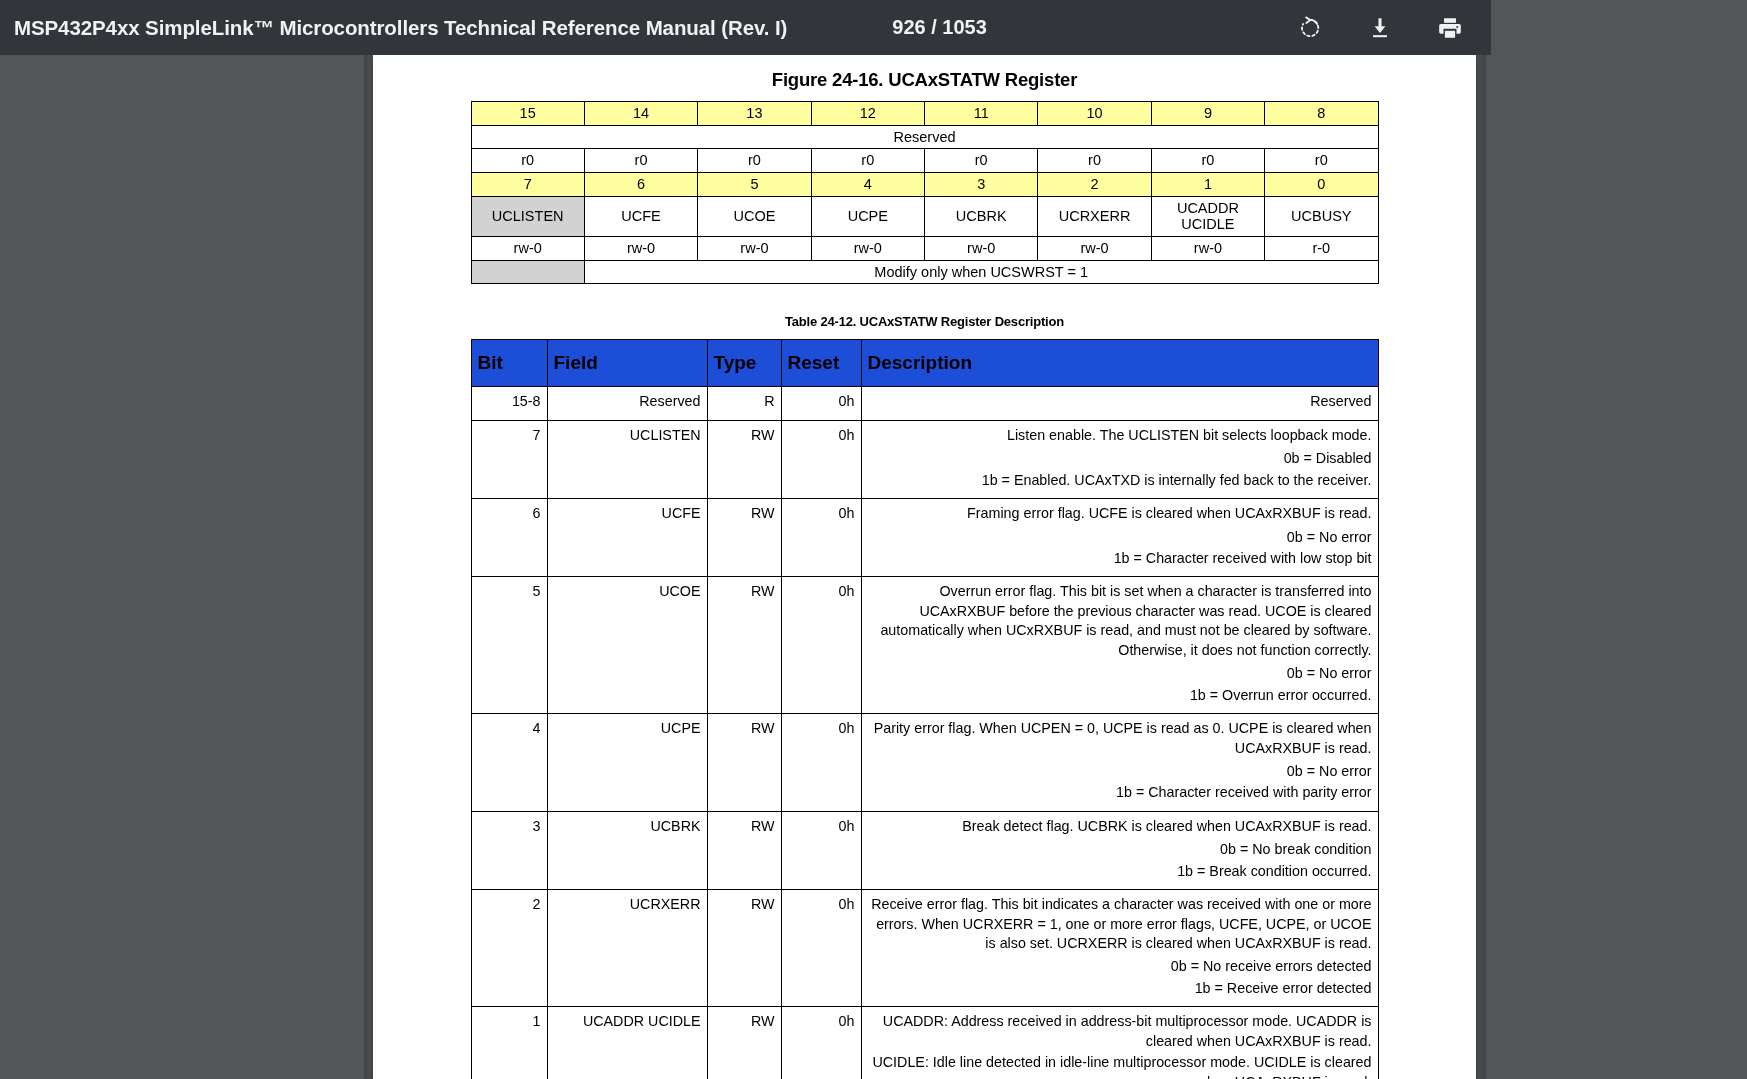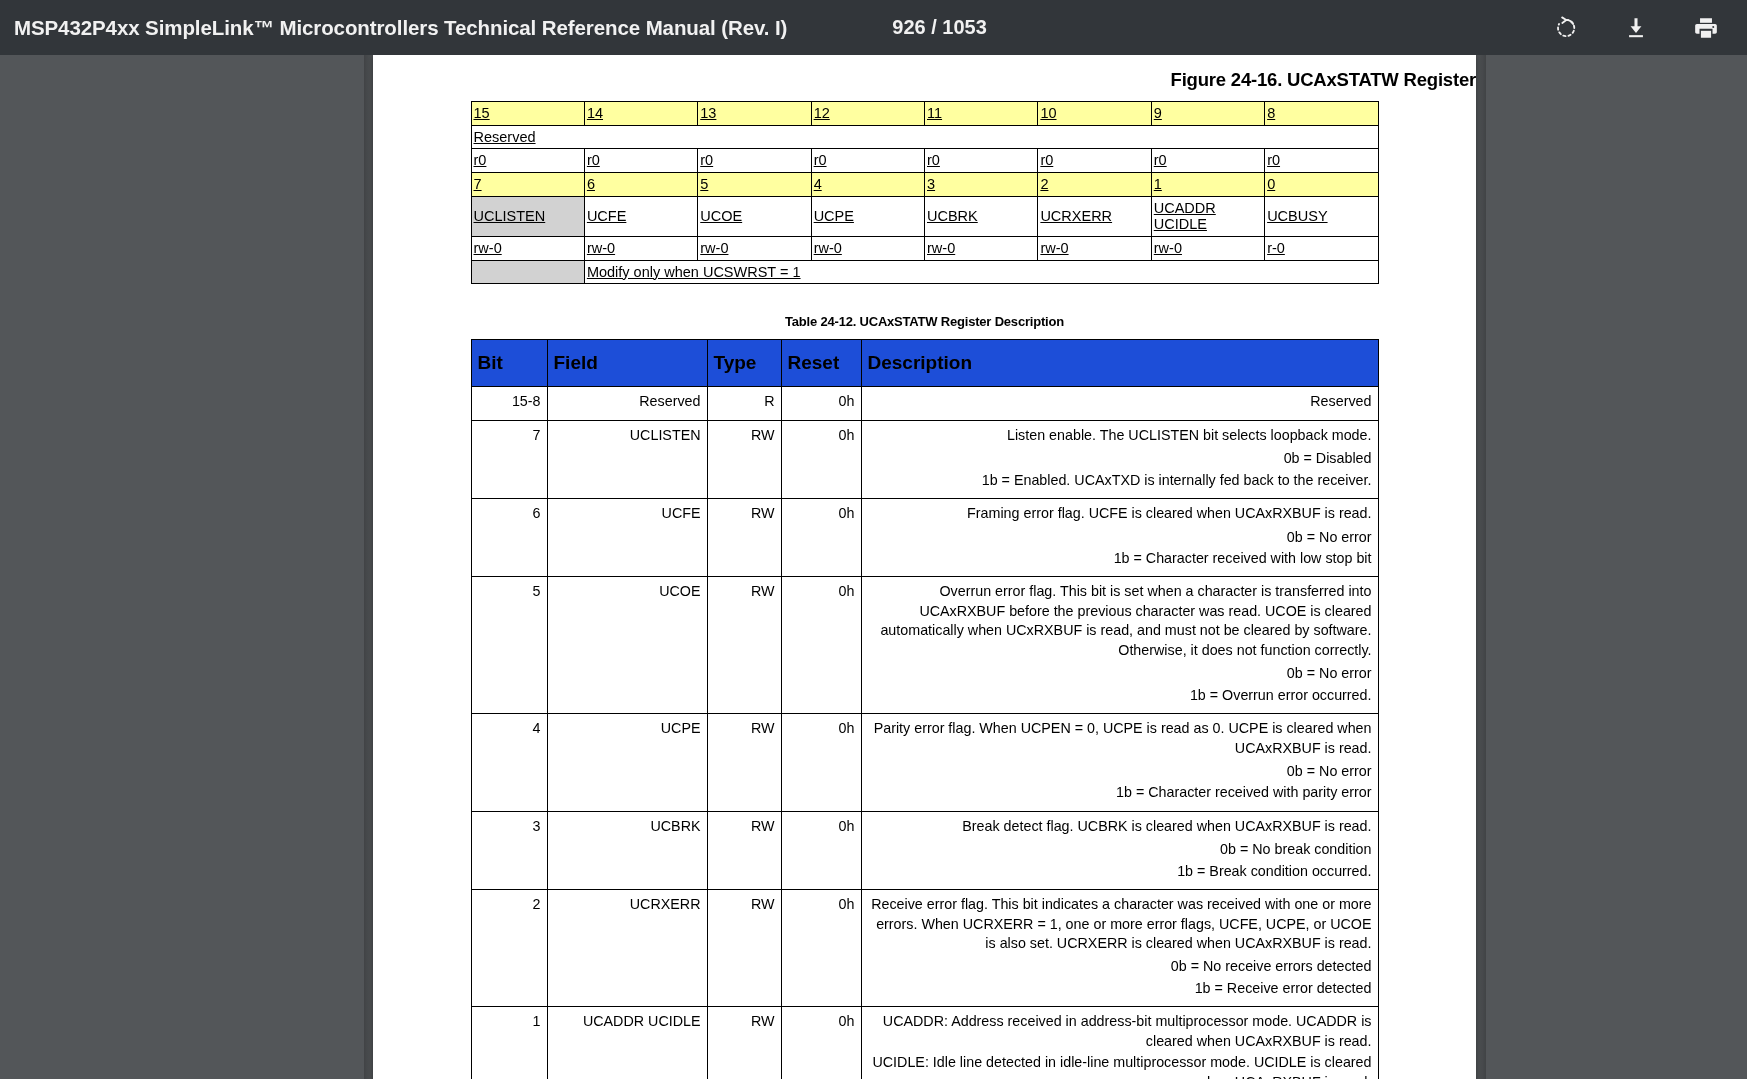--- a/index.html
+++ b/index.html
@@ -9,21 +9,21 @@
     width: 1747px; height: 1079px;
     overflow: hidden;
     background: #535659;
     font-family: "Liberation Sans", sans-serif;
   }
 
   
   #toolbar {
     position: absolute;
     top: 0; left: 0;
-    width: 1747px; height: 55px;
+    width: 1491px; height: 55px;
     background: #32363a;
     display: flex;
     align-items: center;
     z-index: 20;
   }
   #doc-title {
     color: #f1f1f1;
     font-size: 20.5px;
     font-weight: bold;
     margin-left: 14px;
@@ -79,44 +79,44 @@
     position: absolute; top: 0; left: 364px; width: 9px; height: 1024px;
     background: linear-gradient(to right, rgba(0,0,0,0.22), rgba(0,0,0,0.02));
   }
   #page-shadow-right {
     position: absolute; top: 0; left: 1476px; width: 10px; height: 1024px;
     background: linear-gradient(to left, rgba(0,0,0,0.22), rgba(0,0,0,0.02));
   }
 
   
   .fig-title {
-    text-align: right;
+    text-align: center;
     font-size: 18.5px;
     font-weight: bold;
     color: #000;
     margin: 14px 0 10px 0;
     letter-spacing: -0.2px;
   }
   table.reg, table.desc {
     border-collapse: collapse;
     table-layout: fixed;
   }
   table.reg {
     width: 908px;
     margin: 0 auto;
     border: 1.5px solid #000;
   }
   table.reg td {
     border: 1px solid #000;
+    text-align: center;
     font-size: 14.5px;
     color: #000;
     padding: 3px 2px;
     height: 22px;
     line-height: 1.15;
-    text-decoration: underline;
   }
   td.bitnum { background: #ffffa0; font-size: 14.5px; }
   td.gray   { background: #d2d2d2; }
   td.namecell { height: 35px; vertical-align: middle; }
   td.legend-sw { background: #d2d2d2; border-right: 1px solid #000; }
   td.legend-tx { text-align: left; padding-left: 8px; font-size: 14.5px; }
 
   
   .tbl-title {
     text-align: center;

